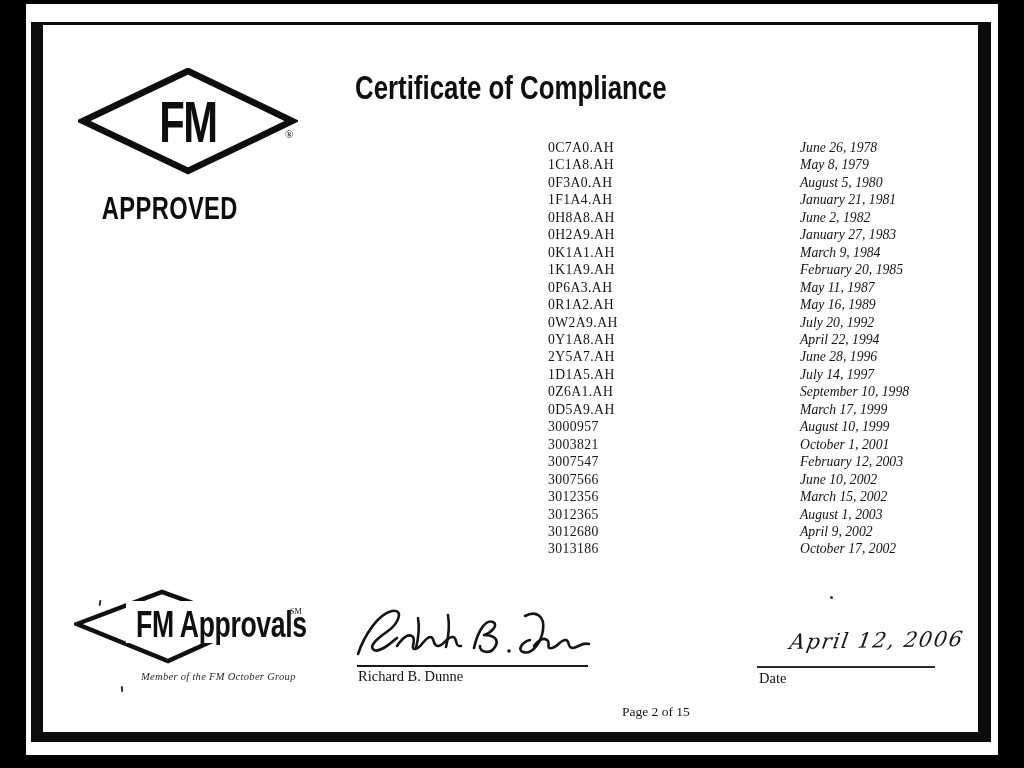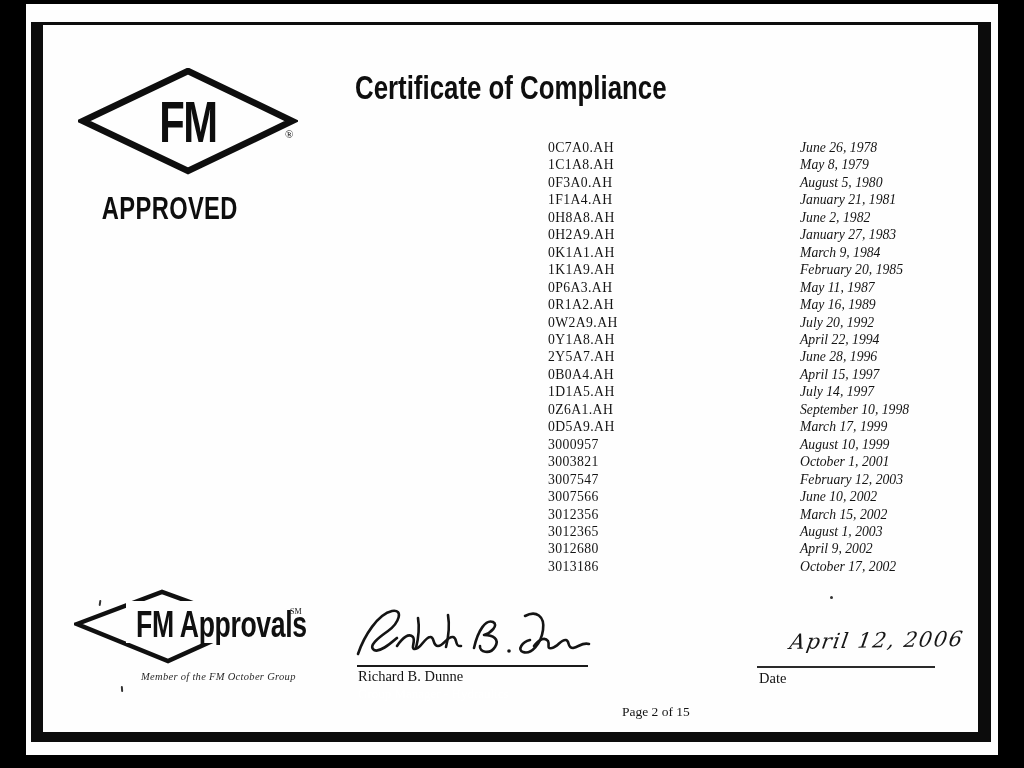--- a/index.html
+++ b/index.html
@@ -185,24 +185,20 @@
       <div class="approval-row">
         <div class="proj">0Y1A8.AH</div>
         <div class="dt">April 22, 1994</div>
       </div>
 
       <div class="approval-row">
         <div class="proj">2Y5A7.AH</div>
         <div class="dt">June 28, 1996</div>
       </div>
 
-      <div class="approval-row">
-        <div class="proj">0B0A4.AH</div>
-        <div class="dt">April 15, 1997</div>
-      </div>
 
       <div class="approval-row">
         <div class="proj">1D1A5.AH</div>
         <div class="dt">July 14, 1997</div>
       </div>
 
       <div class="approval-row">
         <div class="proj">0Z6A1.AH</div>
         <div class="dt">September 10, 1998</div>
       </div>

